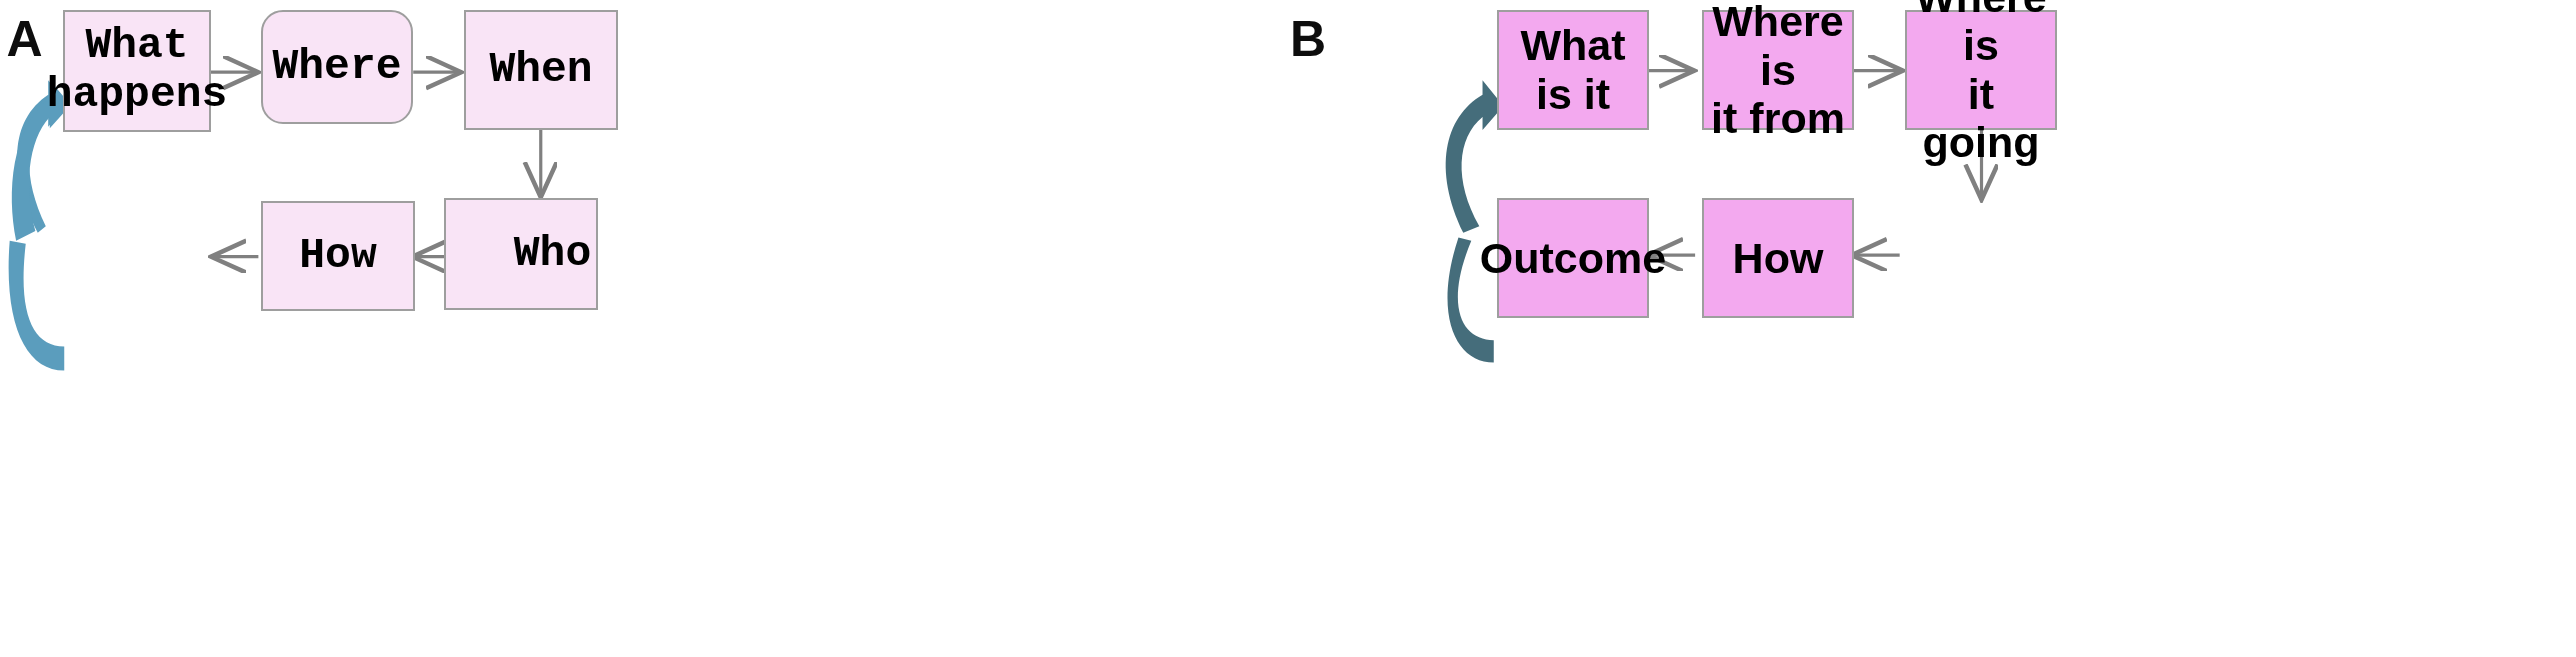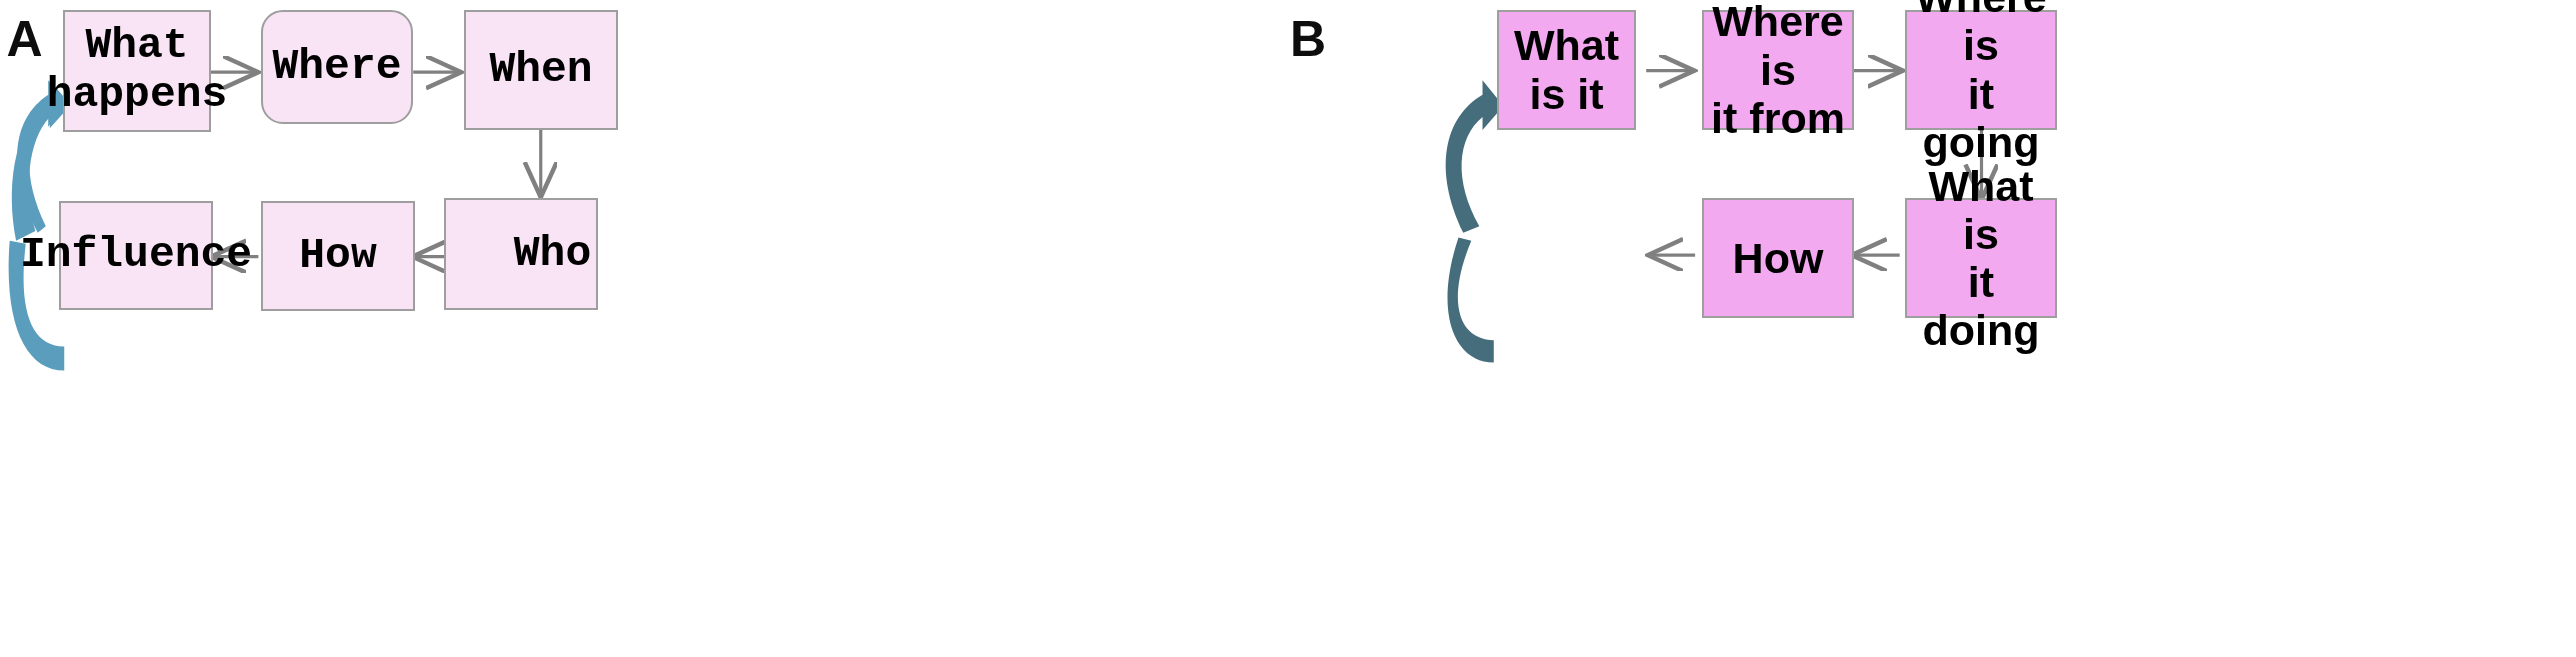--- a/index.html
+++ b/index.html
@@ -171,44 +171,40 @@
   </div>
 
   <div class="node a-node" style="left:444px; top:198px; width:154px; height:112px;justify-content:flex-end;">
     <span class="label">Who</span>
   </div>
 
   <div class="node a-node" style="left:261px; top:201px; width:154px; height:110px;">
     <span class="label">How</span>
   </div>
 
-  <div class="node a-node" style="left:59px;  top:201px; width:154px; height:109px;">
-    <span class="label">Influence</span>
-  </div>
 
   <div id="letter-b" class="panel-letter">B</div>
 
-  <div class="node b-node" style="left:1497px; top:9.6px;  width:139px; height:120px;">
+  <div class="node b-node" style="left:1497px; top:9.6px;  width:152px; height:120px;">
     <span class="label">What is it</span>
   </div>
 
   <div class="node b-node" style="left:1702px; top:9.6px;  width:152px; height:120px;">
     <span class="label">Where is
 it from</span>
   </div>
 
   <div class="node b-node" style="left:1905px; top:9.6px;  width:152px; height:120px;">
     <span class="label">Where is
 it going</span>
   </div>
 
-  <div class="node b-node" style="left:1905px; top:198px; width:152px; height:120px;">
-    <span class="label">What is
-it doing</span>
-  </div>
 
   <div class="node b-node" style="left:1702px; top:198px; width:152px; height:120px;">
     <span class="label">How</span>
   </div>
 
+  <div class="node b-node" style="left:1497px; top:198px; width:152px; height:120px;">
+    <span class="label">Outcome</span>
+  </div>
 
 </div>
 
 
 </body></html>

